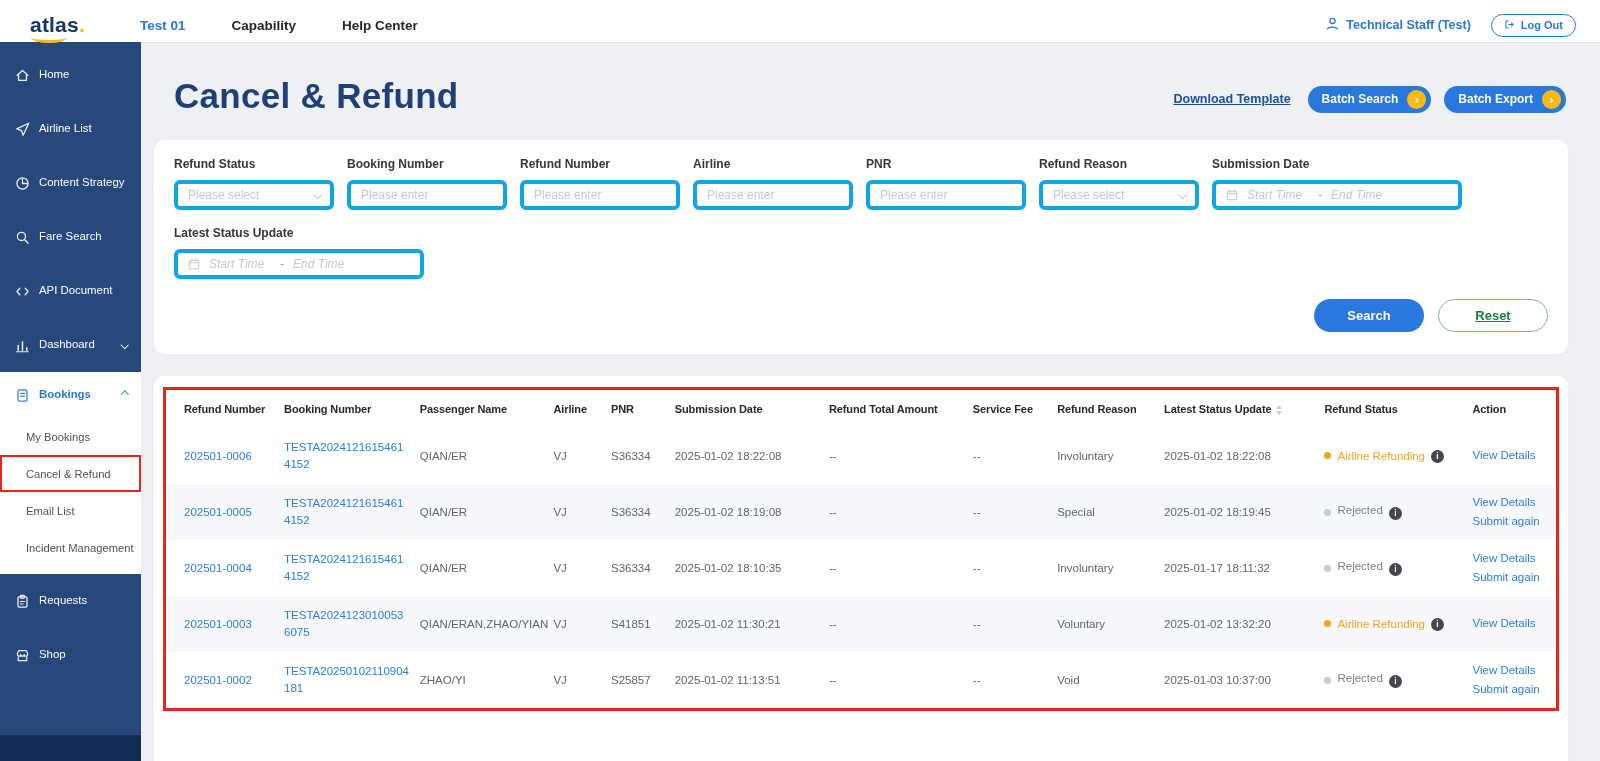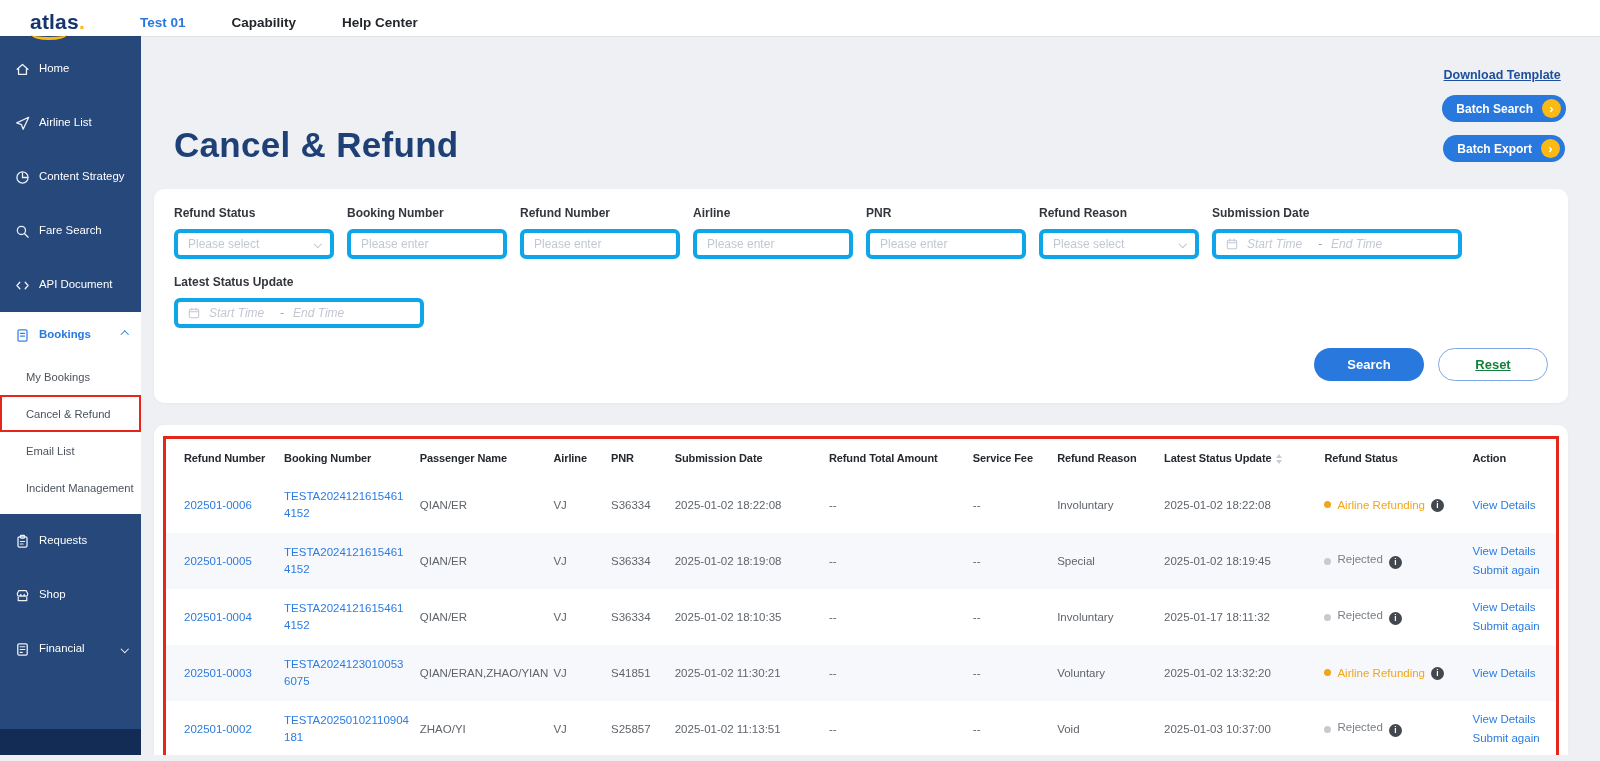--- a/index.html
+++ b/index.html
@@ -1,20 +1,20 @@
 <!DOCTYPE html>
 <html><head>
 <meta charset="utf-8">
 <style>
   * { box-sizing: border-box; margin: 0; padding: 0; }
   html,body { width:1600px; height:761px; overflow:hidden; }
   body { font-family:"Liberation Sans", sans-serif; background:#eef0f4; color:#24282f; }
 
   
-  .topbar { height:36px; background:#fff; display:flex; align-items:center; padding:8px 24px 0 30px; box-shadow:0 1px 0 rgba(0,0,0,.05); position:relative; z-index:5; }
+  .topbar { height:42px; background:#fff; display:flex; align-items:center; padding:8px 24px 0 30px; box-shadow:0 1px 0 rgba(0,0,0,.05); position:relative; z-index:5; }
   .logo { position:relative; font-size:21px; font-weight:800; color:#16356c; width:106px; letter-spacing:.2px; }
   .logo .dot { color:#fdb913; }
   .logo::after { content:""; position:absolute; left:1px; top:19px; width:36px; height:8px; border-bottom:3px solid #fdb913; border-radius:0 0 100% 100%; }
   .top-nav { display:flex; gap:46px; margin-left:4px; }
   .nav-item { font-size:13.5px; font-weight:600; color:#23262b; cursor:pointer; }
   .nav-item.active { color:#2878dd; font-weight:700;text-align:right; }
   .top-right { margin-left:auto; display:flex; align-items:center; gap:20px; }
   .user { display:flex; align-items:center; gap:6px; color:#2878dd; font-size:12.5px; font-weight:600; cursor:pointer; }
   .logout { display:flex; align-items:center; gap:6px; border:1px solid #2878dd; color:#2878dd; border-radius:13px; padding:4px 12px; font-size:11px; font-weight:600; background:#fff; cursor:pointer; }
 
@@ -34,21 +34,21 @@
   .chevron.up { transform:rotate(-135deg); }
   .bookings-block { background:#fff; padding-bottom:8px; }
   .bookings-head { color:#2878dd; height:46px; font-weight:700;align-items:center; }
   .sub-item { height:37px; display:flex; align-items:center; padding-left:26px; font-size:11.2px; color:#4c525c; cursor:pointer; background:#fff; }
   .sub-item.annotated { outline:2.5px solid #e5261b; outline-offset:-2px; }
   .sidebar-footer { position:absolute; bottom:0; left:0; width:100%; height:26px; background:#132c55; }
 
   
   .page-head { display:flex; align-items:flex-end; margin-top:32px; padding-left:20px; }
   .page-title { font-size:35px; font-weight:800; color:#1f4076; letter-spacing:.3px; line-height:1.25; }
-  .head-right { margin-left:auto; display:flex; align-items:center; gap:13px; margin-bottom:5px; padding-right:2px;flex-direction:column; }
+  .head-right { margin-left:auto; display:flex; align-items:center; gap:13px; margin-bottom:5px; padding-right:2px; }
   .dl-link { font-size:12.5px; font-weight:700; color:#1d4f9c; text-decoration:underline; cursor:pointer; margin-right:4px; }
   .pill { height:27px; border-radius:14px; background:#2878dd; color:#fff; display:flex; align-items:center; gap:9px; padding:0 5px 0 14px; font-size:12px; font-weight:700; border:none; cursor:pointer; }
   .pill .go { width:19px; height:19px; border-radius:50%; background:#fdb913; color:#fff; display:flex; align-items:center; justify-content:center; font-size:13px; font-weight:700; line-height:1; }
 
   
   .filter-card { background:#fff; border-radius:10px; margin-top:22px; padding:17px 20px 22px; box-shadow:0 1px 3px rgba(20,40,80,.04); }
   .f-row { display:flex; gap:13px; }
   .f-row + .f-row { margin-top:16px; }
   .f-label { font-size:12px; font-weight:600; color:#33373d; margin-bottom:9px; }
   .control { height:30px; border:4px solid #0ea5e9; border-radius:6px; display:flex; align-items:center; padding:0 10px; font-size:12px; color:#c2c8d2; background:#fff; cursor:pointer; }
@@ -89,20 +89,36 @@
 </head>
 <body>
 
 <header class="topbar">
   <div class="logo"><span>atlas</span><span class="dot">.</span></div>
   <nav class="top-nav">
       <div class="nav-item active">Test 01</div>
       <div class="nav-item">Capability</div>
       <div class="nav-item">Help Center</div>
     </nav>
+  <div class="top-right">
+    <div class="user">
+      <span><svg width="15" height="15" viewBox="0 0 14 14" fill="none" stroke="#2878dd" stroke-width="1.2">
+            <circle cx="7" cy="4.6" r="2.4"></circle>
+            <path d="M2.2 12.4c.7-2.8 8.9-2.8 9.6 0"></path>
+          </svg></span>
+      <span>Technical Staff (Test)</span>
+    </div>
+    <button class="logout">
+      <span><svg width="11" height="11" viewBox="0 0 14 14" fill="none" stroke="#2878dd" stroke-width="1.3">
+            <path d="M6 2.5H2.5v9H6"></path>
+            <path d="M9 4.5 11.5 7 9 9.5M5.5 7h6"></path>
+          </svg></span>
+      <span>Log Out</span>
+    </button>
+  </div>
 </header>
 
 <div class="body">
 
   <aside class="sidebar">
     <div>
         <div class="side-item">
     <span class="s-icon">
             <svg viewBox="0 0 14 14" fill="none" stroke="currentColor" stroke-width="1.2" stroke-linecap="round" stroke-linejoin="round">
               <path d="M2 6.8 7 2.3l5 4.5M3.3 6v5.5h7.4V6"></path>
@@ -141,20 +157,32 @@
 
   </div>
         <div class="side-item">
     <span class="s-icon">
             <svg viewBox="0 0 14 14" fill="none" stroke="currentColor" stroke-width="1.2" stroke-linecap="round" stroke-linejoin="round">
               <path d="M4.5 4 1.8 7l2.7 3M9.5 4l2.7 3-2.7 3"></path>
             </svg>
           </span>
     <span class="s-label">API Document</span>
 
+  </div>
+        <div class="side-item">
+    <span class="s-icon">
+            <svg viewBox="0 0 14 14" fill="none" stroke="currentColor" stroke-linecap="round">
+              <path stroke-width="1.4" d="M3 11.5V7M7 11.5V3.5M11 11.5V9"></path>
+              <path stroke-width="1" d="M1.5 12.8h11"></path>
+            </svg>
+          </span>
+    <span class="s-label">Dashboard</span>
+    <span class="chev-box">
+            <i class="chevron down"></i>
+          </span>
   </div>
       </div>
     <div class="bookings-block">
       <div class="side-item bookings-head">
         <span class="s-icon" id="bookings-head-icon">
             <svg viewBox="0 0 14 14" fill="none" stroke="currentColor" stroke-width="1.2" stroke-linecap="round">
               <rect x="2.8" y="1.8" width="8.4" height="10.4" rx="1.2"></rect>
               <path stroke-width="1.1" d="M5 5h4M5 7.5h4"></path>
             </svg>
           </span>
@@ -184,32 +212,20 @@
   </div>
         <div class="side-item">
     <span class="s-icon">
             <svg viewBox="0 0 14 14" fill="none" stroke="currentColor" stroke-width="1.1" stroke-linejoin="round">
               <path d="M2.2 5.2 3.6 2.4h6.8l1.4 2.8v.8a1.6 1.6 0 0 1-3.2 0 1.6 1.6 0 0 1-3.2 0 1.6 1.6 0 0 1-3.2 0z"></path>
               <path d="M3 8.2v3.6h8V8.2"></path>
             </svg>
           </span>
     <span class="s-label">Shop</span>
 
-  </div>
-        <div class="side-item">
-    <span class="s-icon">
-            <svg viewBox="0 0 14 14" fill="none" stroke="currentColor" stroke-width="1.2" stroke-linecap="round">
-              <rect x="2.6" y="1.8" width="8.8" height="10.4" rx="1.2"></rect>
-              <path stroke-width="1.1" d="M4.8 4.4h4.4M4.8 7h4.4M4.8 9.6h2"></path>
-            </svg>
-          </span>
-    <span class="s-label">Financial</span>
-    <span class="chev-box">
-            <i class="chevron down"></i>
-          </span>
   </div>
       </div>
     <div class="sidebar-footer"></div>
   </aside>
 
   <main class="main">
 
     <div class="page-head">
       <h1 class="page-title">Cancel &amp; Refund</h1>
       <div class="head-right">

